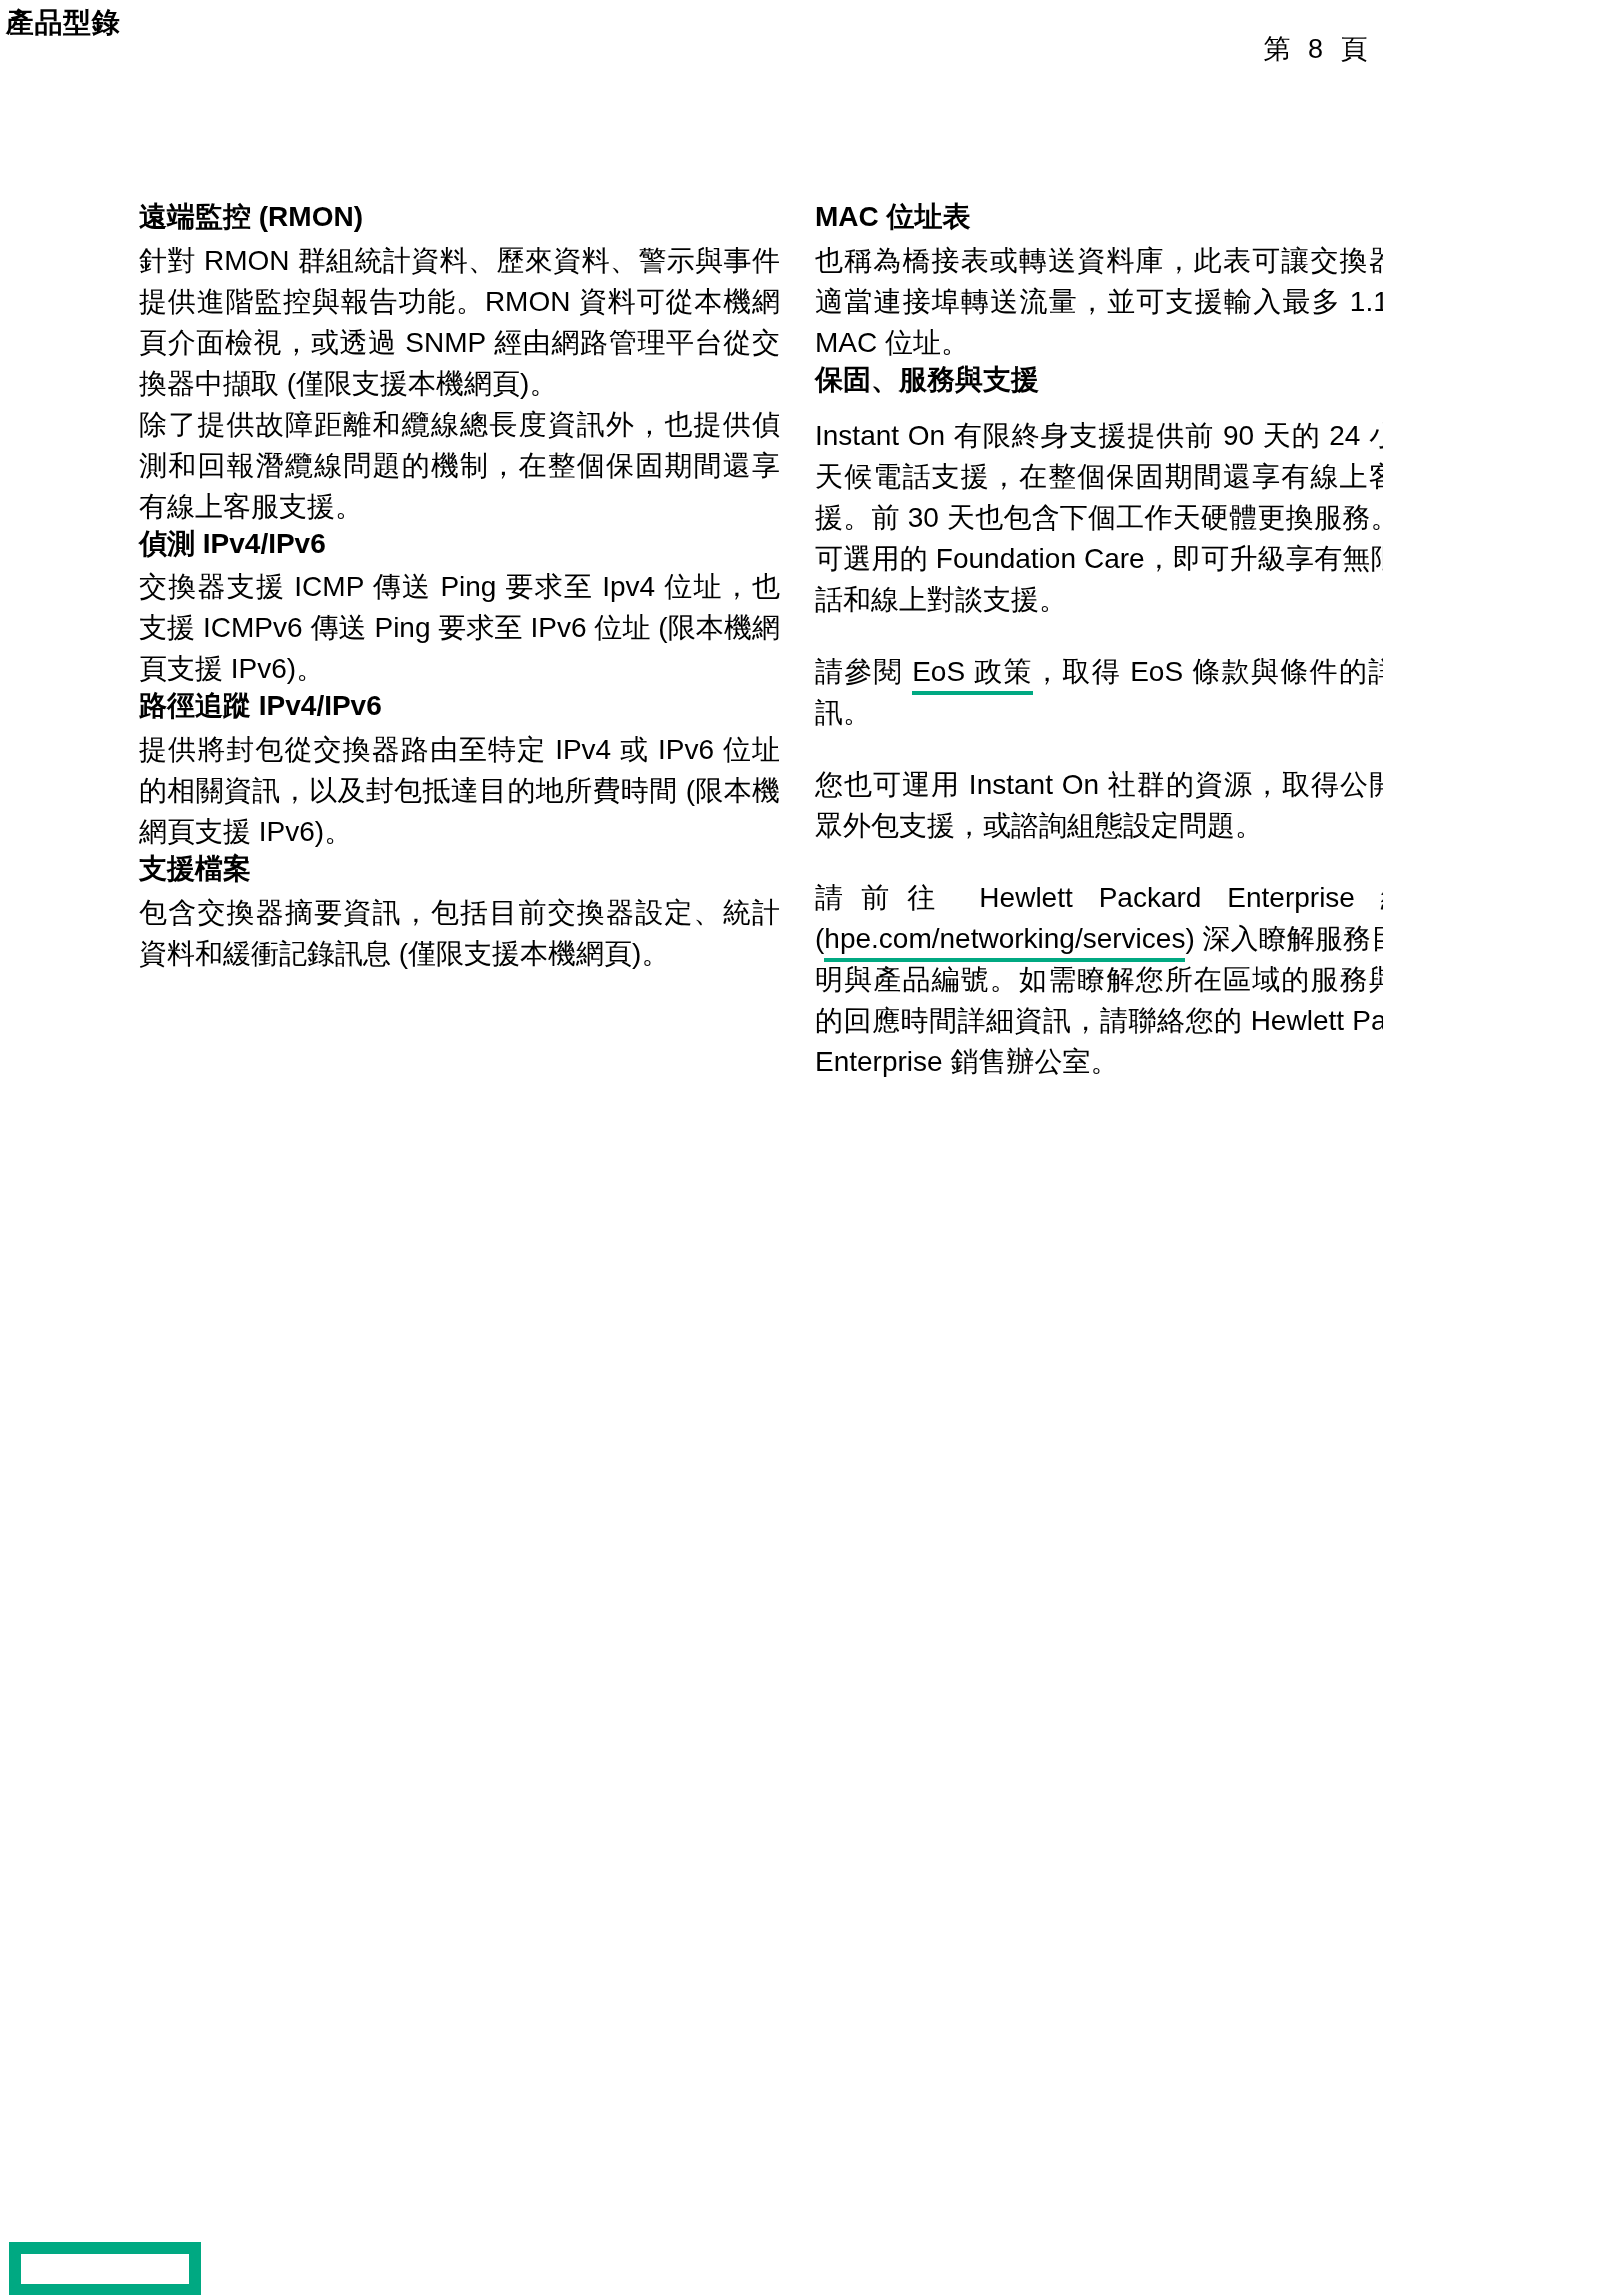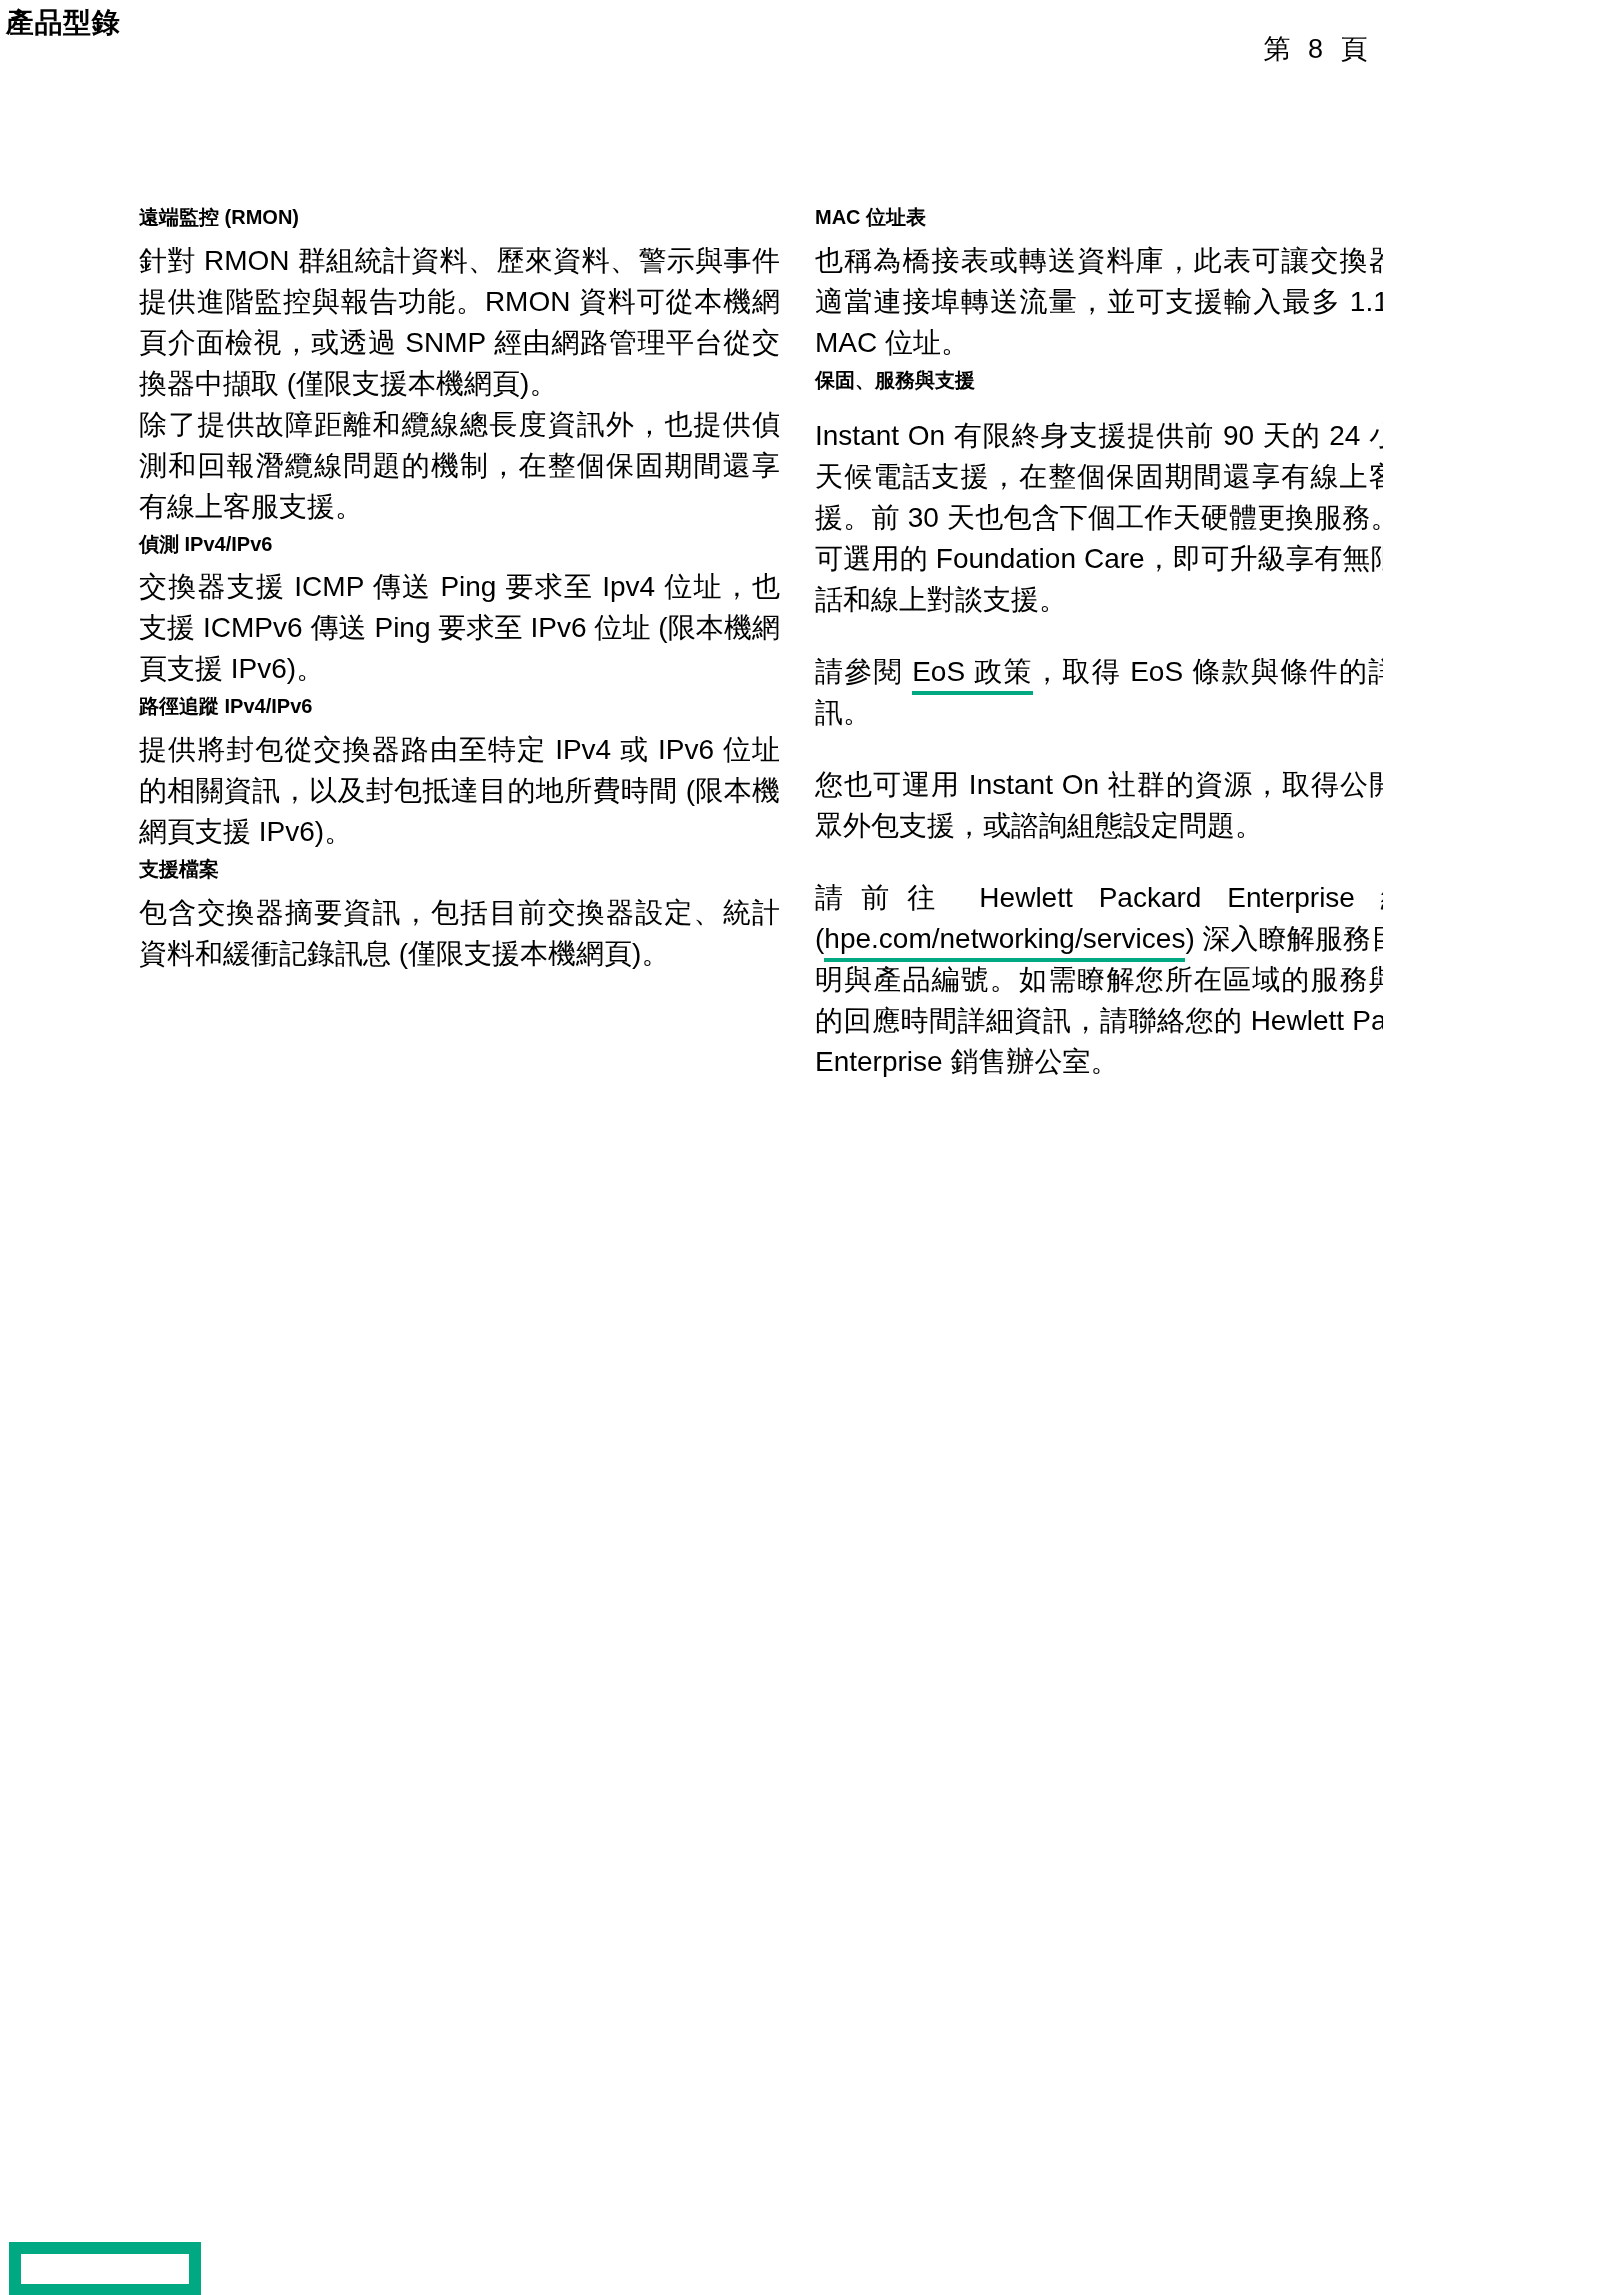--- a/index.html
+++ b/index.html
@@ -29,21 +29,21 @@
     word-spacing:10px;
     margin-top:24px;
   }
   
   .col { position:absolute; top:200px; }
   .col-left  { left:139px;  width:641px; }
   .col-right { left:815px; width:640px; }
 
   .sec + .sec { }
   .sec-h {
-    font-size:20px;
+    font-size:28px;
     font-weight:700;
     line-height:34px;
     margin:0 0 5.7px 0;
   }
   .sec-p {
     font-size:28px;
     font-weight:400;
     line-height:41px;
     text-align:justify;
     margin:0;

